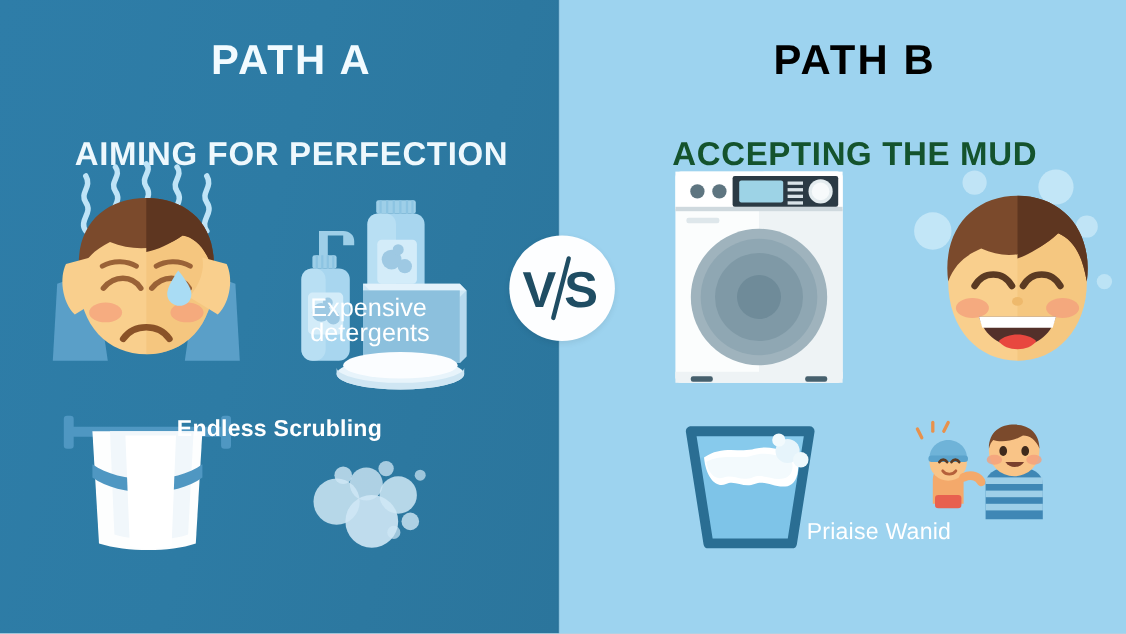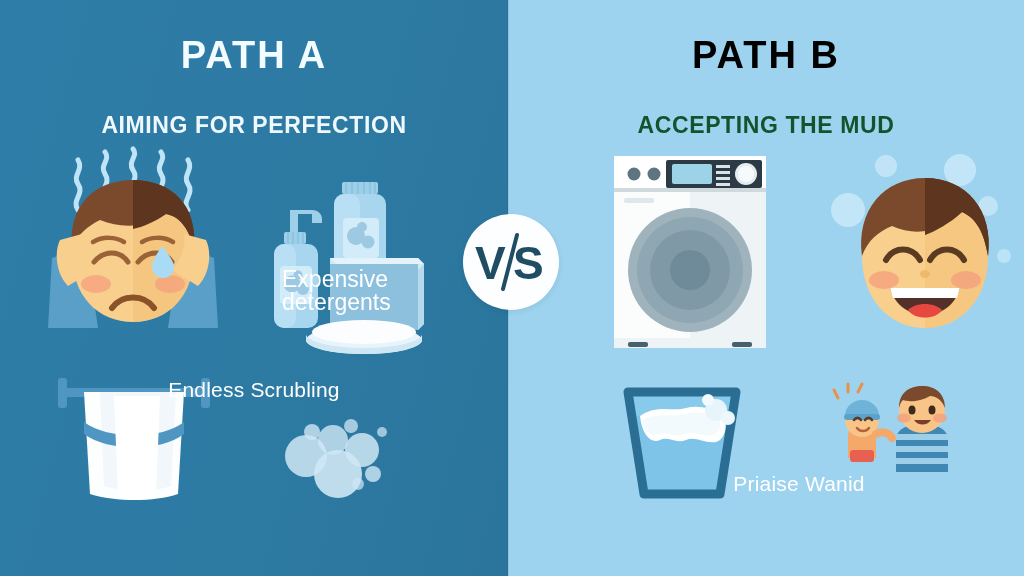--- a/index.html
+++ b/index.html
@@ -38,33 +38,34 @@
     width: 2px; height: 576px;
     background: rgba(20,70,100,0.10);
   }
 
   
   .hdr {
     position: absolute;
     text-align: center;
     width: 100%;
     left: 0;
+    padding-left: 11px;
   }
   .hdr-title {
     font-size: 38px;
     font-weight: bold;
     letter-spacing: 2.0px;
     line-height: 1;
   }
   .hdr-sub {
-    font-size: 23px;
+    font-size: 30px;
     font-weight: bold;
     letter-spacing: 0.6px;
     line-height: 1;
-    margin-top: 20px;
+    margin-top: 32px;
   }
   .left .hdr-title { color: #f2fbff; }
   .left .hdr-sub   { color: #eef8fd; }
   .right .hdr-title{ color: #000000; }
   .right .hdr-sub  { color: #14532d; }
   .hdr-block { position: absolute; top: 36px; width: 100%; }
 
   
   .vs-badge {
     position: absolute;
@@ -223,21 +224,21 @@
           <circle cx="86" cy="46" r="17" opacity="0.85"></circle>
           <circle cx="36" cy="28" r="8" opacity="0.8"></circle>
           <circle cx="75" cy="22" r="7" opacity="0.75"></circle>
           <circle cx="97" cy="70" r="8" opacity="0.8"></circle>
           <circle cx="82" cy="80" r="6" opacity="0.7"></circle>
           <circle cx="106" cy="28" r="5" opacity="0.7"></circle>
         </g>
       </svg>
     </div>
 
-    <div class="caption" style="left:0; top:378px; width:508px;">Endless Scrubling</div>
+    <div class="caption" style="left:0; top:378px; width:508px;font-weight:bold;">Endless Scrubling</div>
   </div>
 
   <div class="panel panel-right right">
 
     <div class="hdr-block">
       <div class="hdr hdr-title">PATH B</div>
       <div class="hdr hdr-sub" style="top:58px;">ACCEPTING THE MUD</div>
     </div>
 
     <div class="art" style="left:96px; top:152px;">

